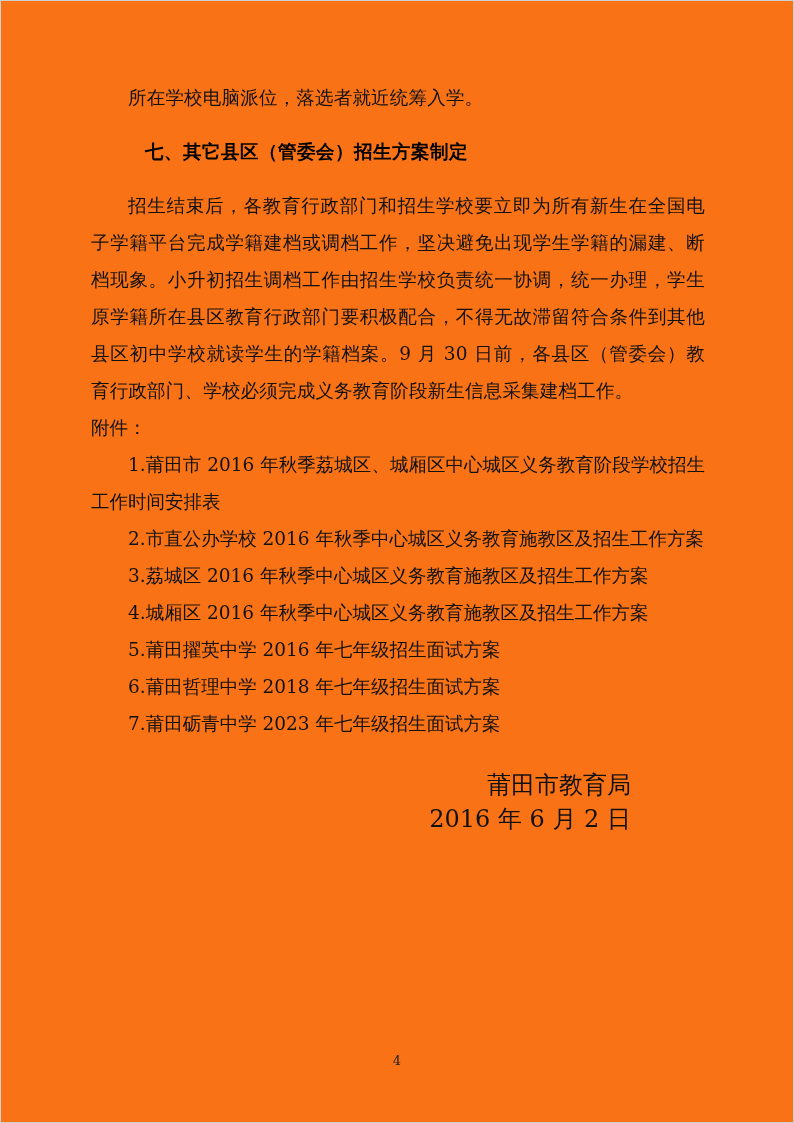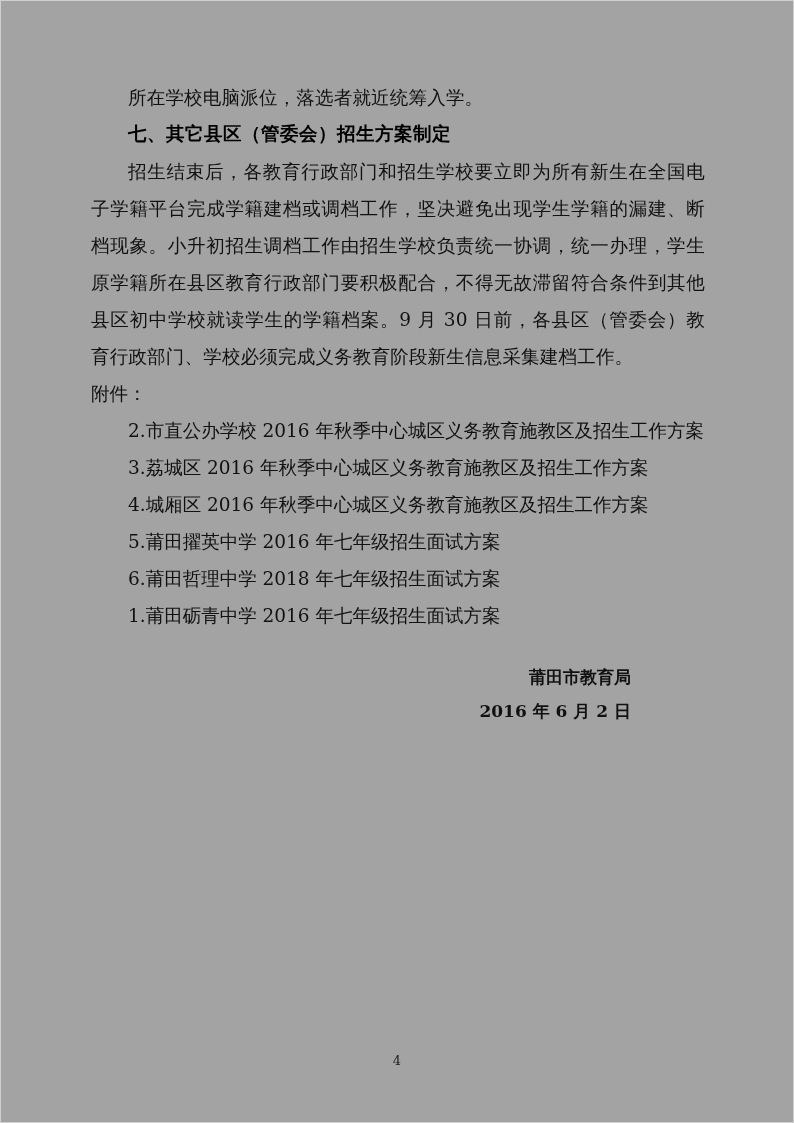--- a/index.html
+++ b/index.html
@@ -4,21 +4,21 @@
 <style>
   html, body {
     margin: 0;
     padding: 0;
     background: #8c8c8c;
   }
   .page {
     position: relative;
     width: 794px;
     height: 1123px;
-    background: #a3a3a3;
+    background: #f97316;
     margin: 0 auto;
     box-sizing: border-box;
     overflow: hidden;
     border: 1px solid #cfcfcf;
   }
   .content {
     position: absolute;
     left: 90px;
     top: 78px;
     width: 614px;
@@ -30,26 +30,26 @@
     color: #111111;
     text-align: justify;
     text-justify: inter-ideograph;
     margin: 0;
     letter-spacing: 0.2px;
   }
   .indent {
     text-indent: 37px;
   }
   .heading {
-    font-family: Liberation Serif, serif;
+    font-family: Liberation Sans, sans-serif;
     font-weight: bold;
     font-size: 18.5px;
     line-height: 37px;
     color: #000000;
-    margin: 0;
+    margin: 17px;
     text-indent: 37px;
     letter-spacing: 0.5px;
   }
   .attach-label {
     font-family: "DejaVu Serif", "Liberation Serif", serif;
     font-size: 18.5px;
     line-height: 37px;
     color: #111111;
     margin: 0;
     text-indent: 0;
@@ -64,24 +64,23 @@
     text-align: justify;
     text-justify: inter-ideograph;
   }
   .signature-block {
     margin-top: 26px;
     text-align: right;
     padding-right: 74px;
   }
   .sig-line {
     font-family: "DejaVu Serif", "Liberation Serif", serif;
-    font-size: 17px;
+    font-size: 24px;
     line-height: 34px;
     color: #111111;
-    font-weight: bold;
   }
   .sig-line.date {
     padding-right: 0px;
     text-align: right;
   }
   .page-number {
     position: absolute;
     left: 0;
     right: 0;
     top: 1052px;
@@ -100,26 +99,27 @@
     <p class="p indent">所在学校电脑派位，落选者就近统筹入学。</p>
 
     <p class="heading">七、其它县区（管委会）招生方案制定</p>
 
 
 
     <p class="p indent">招生结束后，各教育行政部门和招生学校要立即为所有新生在全国电子学籍平台完成学籍建档或调档工作，坚决避免出现学生学籍的漏建、断档现象。小升初招生调档工作由招生学校负责统一协调，统一办理，学生原学籍所在县区教育行政部门要积极配合，不得无故滞留符合条件到其他县区初中学校就读学生的学籍档案。9 月 30 日前，各县区（管委会）教育行政部门、学校必须完成义务教育阶段新生信息采集建档工作。</p>
 
     <p class="attach-label">附件：</p>
 
+    <p class="attach-item">1.莆田市 2016 年秋季荔城区、城厢区中心城区义务教育阶段学校招生工作时间安排表</p>
     <p class="attach-item">2.市直公办学校 2016 年秋季中心城区义务教育施教区及招生工作方案</p>
     <p class="attach-item">3.荔城区 2016 年秋季中心城区义务教育施教区及招生工作方案</p>
     <p class="attach-item">4.城厢区 2016 年秋季中心城区义务教育施教区及招生工作方案</p>
     <p class="attach-item">5.莆田擢英中学 2016 年七年级招生面试方案</p>
     <p class="attach-item">6.莆田哲理中学 2018 年七年级招生面试方案</p>
-    <p class="attach-item">1.莆田砺青中学 2016 年七年级招生面试方案</p>
+    <p class="attach-item">7.莆田砺青中学 2023 年七年级招生面试方案</p>
 
     <div class="signature-block">
       <div class="sig-line">莆田市教育局</div>
       <div class="sig-line date">2016 年 6 月 2 日</div>
     </div>
 
   </div>
 
   <div class="page-number">4</div>
 </div>

